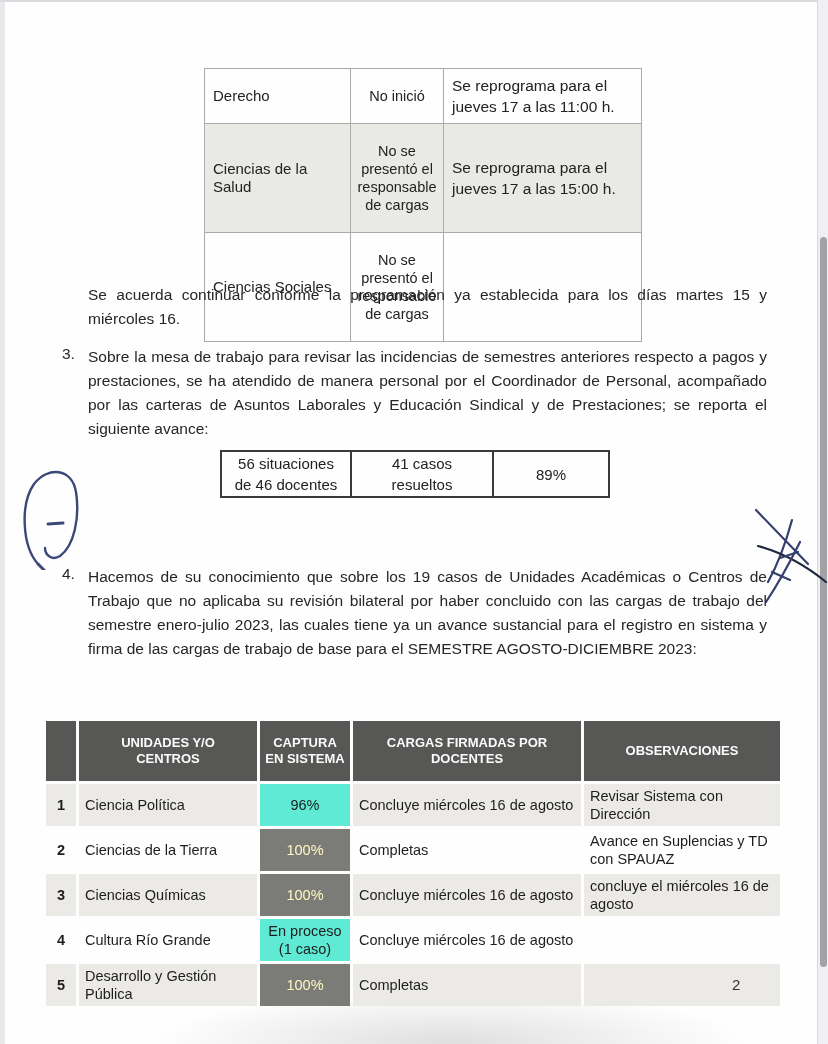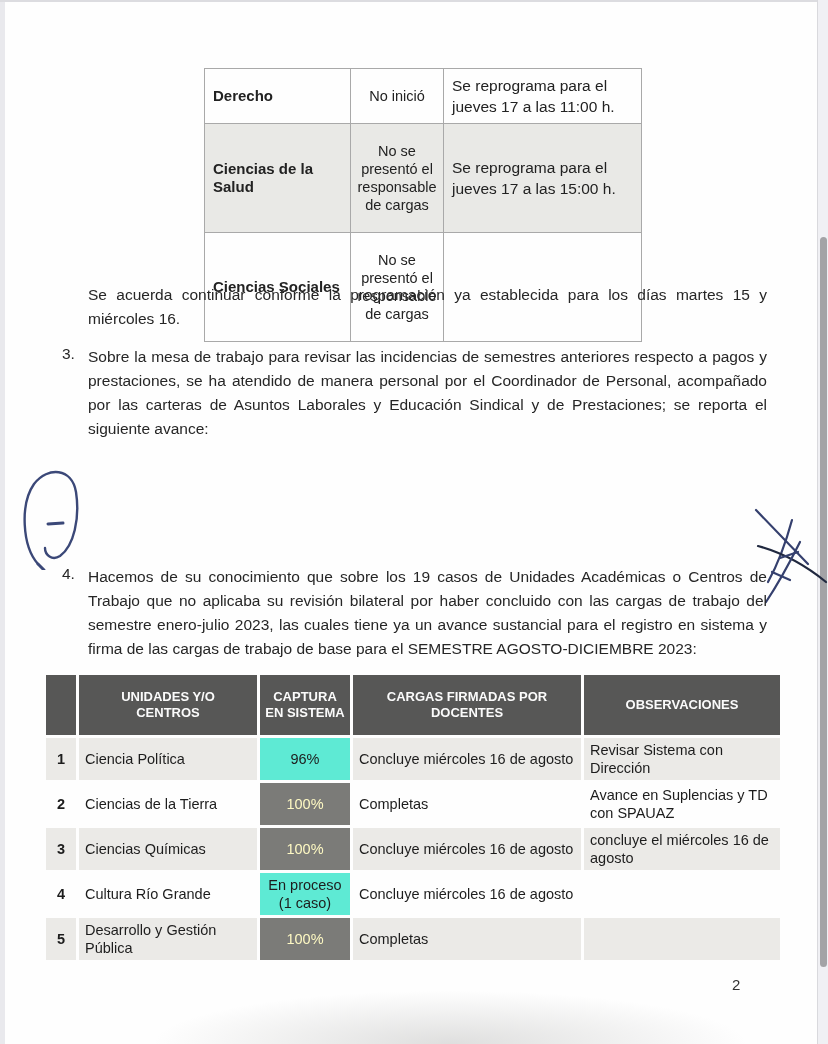--- a/index.html
+++ b/index.html
@@ -13,39 +13,39 @@
   .edge-left{position:absolute;left:0;top:0;width:5px;height:1044px;background:#e9e9ed;}
   .edge-top{position:absolute;left:0;top:0;width:828px;height:2px;background:#dcdce0;}
   .gutter{position:absolute;right:0;top:0;width:10px;height:1044px;background:#f0f0f4;border-left:1px solid #d9d9dd;}
   .scroll-thumb{position:absolute;right:1px;top:237px;width:7px;height:730px;background:#a3a3a6;border-radius:4px;}
   .page-shadow{position:absolute;left:150px;top:990px;width:600px;height:54px;
     background:radial-gradient(ellipse at 50% 100%, rgba(150,150,148,0.30), rgba(150,150,148,0.0) 70%);}
 
   
   table.sched{position:absolute;left:204px;top:68px;width:437px;border-collapse:collapse;table-layout:fixed;}
   table.sched td{border:1px solid #a9a9a9;font-size:14.5px;line-height:18px;vertical-align:middle;padding:3px 8px;}
-  table.sched td.unit{font-weight:bold;font-size:15px;}
+  table.sched td.unit{font-weight:normal;font-size:15px;}
   table.sched td.status{text-align:center;padding:18px 4px;}
   table.sched td.note{font-size:15.5px;line-height:21px;}
   table.sched tr.shaded td{background:#e9e9e6;}
   .h-r1{height:42px;} .h-r2{height:72px;} .h-r3{height:72px;}
 
   
   .para{position:absolute;left:88px;width:679px;text-align:justify;font-size:15.5px;line-height:24px;color:#262626;}
   .num-label{position:absolute;left:62px;font-size:15.5px;color:#262626;}
 
   
   table.cases{position:absolute;left:220px;top:450px;width:388px;border-collapse:collapse;table-layout:fixed;}
   table.cases th{background:#8f8e88;color:#fdfdfd;font-size:13px;line-height:16px;font-weight:bold;
     border:2px solid #3a3a3a;padding:4px 6px;height:46px;vertical-align:middle;}
   table.cases td{border:2px solid #3a3a3a;font-size:15px;line-height:21px;text-align:center;height:42px;vertical-align:middle;padding:1px 4px;}
   table.cases td p{margin:0 auto;max-width:110px;}
 
   
-  table.units{position:absolute;left:43px;top:672px;width:740px;border-collapse:separate;border-spacing:3px;table-layout:fixed;}
+  table.units{position:absolute;left:43px;top:718px;width:740px;border-collapse:separate;border-spacing:3px;table-layout:fixed;}
   table.units th{background:#575756;color:#fbfbfb;font-size:13px;line-height:16px;font-weight:bold;
     vertical-align:middle;padding:4px 4px;height:52px;}
   table.units th .narrow{max-width:120px;margin:0 auto;}
   table.units td{font-size:14.5px;line-height:18px;vertical-align:middle;padding:2px 6px;height:38px;color:#1d1d1d;}
   table.units tr.band td{background:#ebeae7;}
   table.units td.num{font-weight:bold;text-align:center;padding:2px 2px;}
   table.units td.cap{text-align:center;}
   table.units td.cap.light{background:#5eead4;}
   table.units td.cap.dark{background:#7b7b78;color:#fef9c3;}
   table.units td.left{text-align:left;}
@@ -102,20 +102,31 @@
   </g>
 </svg>
 
 <table class="cases">
   <colgroup>
       <col style="width:130px">
       <col style="width:142px">
       <col style="width:116px">
     </colgroup>
   <tbody>
+  <tr>
+    <td>
+          <p>56 situaciones de 46 docentes</p>
+        </td>
+    <td>
+          <p style="max-width:80px">41 casos resueltos</p>
+        </td>
+    <td>
+          <p>89%</p>
+        </td>
+  </tr>
 </tbody>
   </table>
 
 <svg class="sig" style="left:742px;top:502px;" width="86" height="110" viewBox="0 0 86 110">
   <g fill="none" stroke="#35406e" stroke-width="2.2" stroke-linecap="round">
     <path d="M14 8 L 66 62"></path>
     <path d="M50 18 C 44 40 36 62 26 80"></path>
     <path d="M16 44 C 38 50 62 62 84 80" stroke="#20283f"></path>
     <path d="M58 40 C 48 60 36 82 24 100"></path>
     <path d="M38 56 L 56 50"></path>

